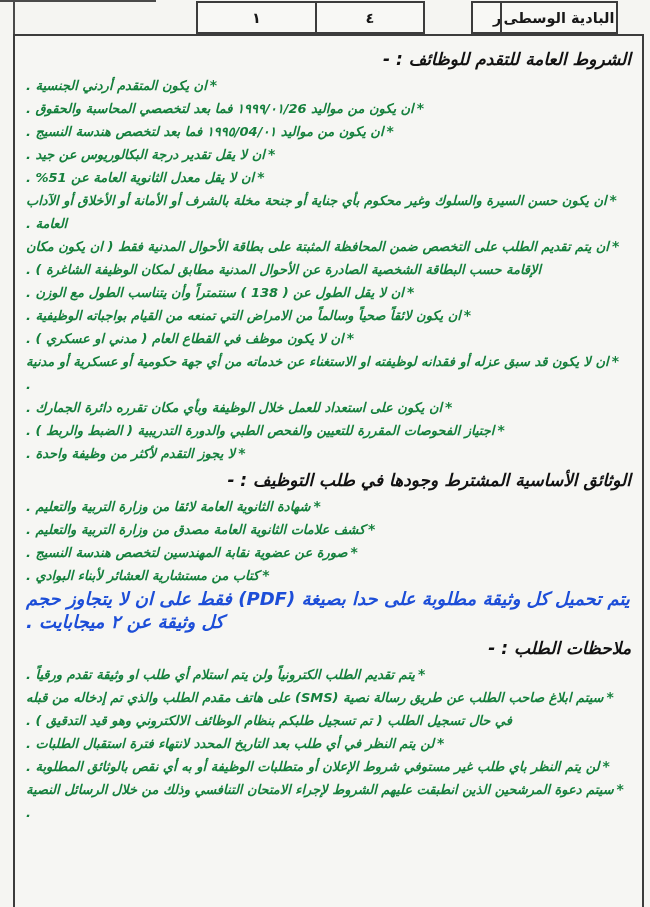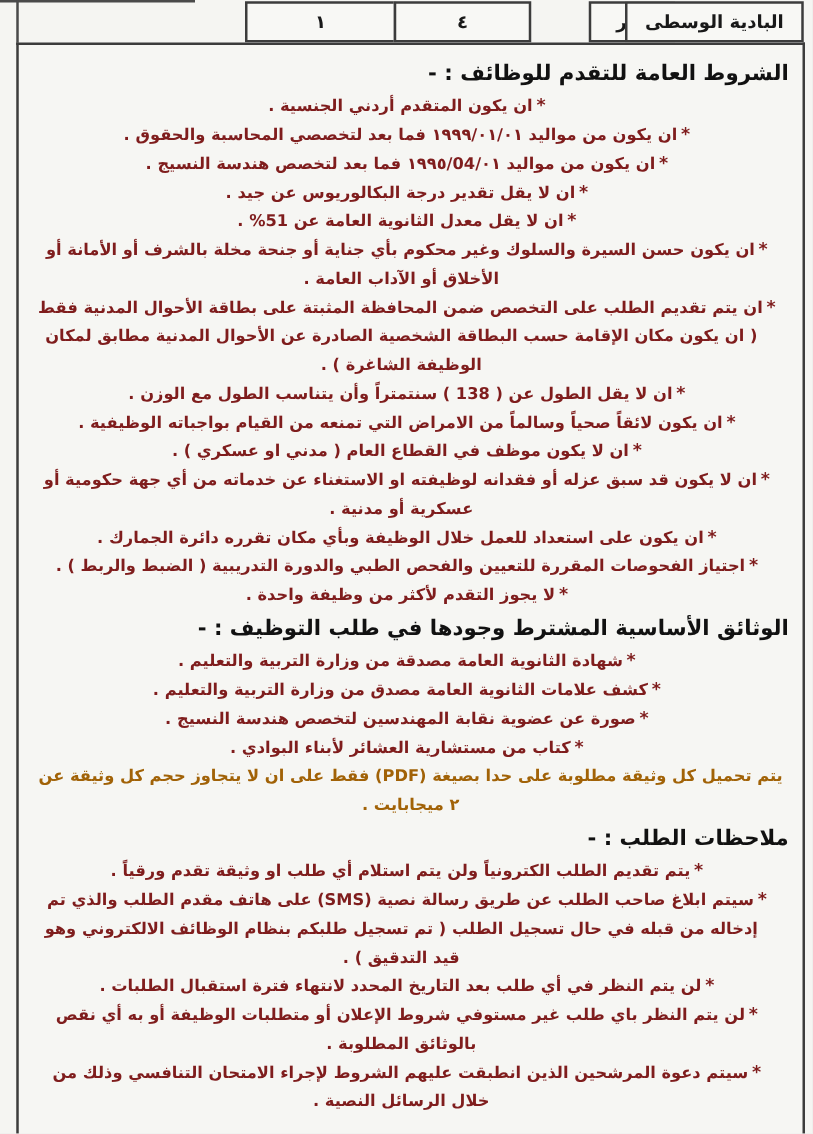--- a/index.html
+++ b/index.html
@@ -19,47 +19,48 @@
   .hcell {
     position:absolute; top:1px; height:33px;
     border:2px solid #3c3c3c;
     background:#f8f8f5;
     display:flex; align-items:center; justify-content:center;
     font-size:14.5px; direction:rtl;
   }
   .hcell.c1 { left:196px; width:121px; }
   .hcell.c2 { left:315px; width:110px; }
   .hcell.c3 { left:423px; width:69px;margin-left:48px;  }
-  .hcell.c4 { left:500px; width:143px; }
+  .hcell.c4 { left:500px; width:118px; }
   
   .main-box {
     position:absolute; left:13px; top:34px;
     width:631px; height:873px;
     border:2px solid #3c3c3c; border-bottom:none;
     background:#f6f6f3;
     padding:8px 11px 0 11px;
     direction:rtl;
+    font-style:italic;
   }
   .sec-title {
     direction:rtl; text-align:right;
     font-size:17px; line-height:25px;
     margin:3px 0 2px 0;
     color:#111;
   }
   .bullet {
-    direction:rtl; text-align:center;
+    direction:rtl; text-align:left;
     font-size:13px; line-height:23px;
     padding-right:15px; text-indent:-9px;
-    color:#7f1d1d;
+    color:#15803d;
   }
   .ast { font-size:14px; padding-left:3px; }
   .plain-line {
-    direction:rtl; text-align:center;
-    font-size:13px; line-height:23px;
-    color:#a16207;
+    direction:rtl; text-align:left;
+    font-size:18px; line-height:23px;
+    color:#1d4ed8;
   }
 </style>
 </head>
 <body>
 
 <div class="page">
 
   <div class="tl-hline"></div>
   <div class="tl-vline"></div>
 
@@ -74,37 +75,37 @@
   </div>
   <div class="hcell c4">
     <span>البادية الوسطى</span>
   </div>
 
   <div class="main-box">
 
     <div class="sec-title">الشروط العامة للتقدم للوظائف : -</div>
 
     <div class="bullet"><span class="ast">*</span><span>ان يكون المتقدم أردني الجنسية .</span></div>
-    <div class="bullet"><span class="ast">*</span><span>ان يكون من مواليد ١٩٩٩/٠١/٠١ فما بعد لتخصصي المحاسبة والحقوق .</span></div>
+    <div class="bullet"><span class="ast">*</span><span>ان يكون من مواليد ١٩٩٩/٠١/26 فما بعد لتخصصي المحاسبة والحقوق .</span></div>
     <div class="bullet"><span class="ast">*</span><span>ان يكون من مواليد ١٩٩٥/04/٠١ فما بعد لتخصص هندسة النسيج .</span></div>
     <div class="bullet"><span class="ast">*</span><span>ان لا يقل تقدير درجة البكالوريوس عن جيد .</span></div>
     <div class="bullet"><span class="ast">*</span><span>ان لا يقل معدل الثانوية العامة عن 51% .</span></div>
     <div class="bullet"><span class="ast">*</span><span>ان يكون حسن السيرة والسلوك وغير محكوم بأي جناية أو جنحة مخلة بالشرف أو الأمانة أو الأخلاق أو الآداب العامة .</span></div>
     <div class="bullet"><span class="ast">*</span><span>ان يتم تقديم الطلب على التخصص ضمن المحافظة المثبتة على بطاقة الأحوال المدنية فقط ( ان يكون مكان الإقامة حسب البطاقة الشخصية الصادرة عن الأحوال المدنية مطابق لمكان الوظيفة الشاغرة ) .</span></div>
     <div class="bullet"><span class="ast">*</span><span>ان لا يقل الطول عن ( 138 ) سنتمتراً وأن يتناسب الطول مع الوزن .</span></div>
     <div class="bullet"><span class="ast">*</span><span>ان يكون لائقاً صحياً وسالماً من الامراض التي تمنعه من القيام بواجباته الوظيفية .</span></div>
     <div class="bullet"><span class="ast">*</span><span>ان لا يكون موظف في القطاع العام ( مدني او عسكري ) .</span></div>
     <div class="bullet"><span class="ast">*</span><span>ان لا يكون قد سبق عزله أو فقدانه لوظيفته او الاستغناء عن خدماته من أي جهة حكومية أو عسكرية أو مدنية .</span></div>
     <div class="bullet"><span class="ast">*</span><span>ان يكون على استعداد للعمل خلال الوظيفة وبأي مكان تقرره دائرة الجمارك .</span></div>
     <div class="bullet"><span class="ast">*</span><span>اجتياز الفحوصات المقررة للتعيين والفحص الطبي والدورة التدريبية ( الضبط والربط ) .</span></div>
     <div class="bullet"><span class="ast">*</span><span>لا يجوز التقدم لأكثر من وظيفة واحدة .</span></div>
 
     <div class="sec-title">الوثائق الأساسية المشترط وجودها في طلب التوظيف : -</div>
 
-    <div class="bullet"><span class="ast">*</span><span>شهادة الثانوية العامة مصدقة من وزارة التربية والتعليم .</span></div>
+    <div class="bullet"><span class="ast">*</span><span>شهادة الثانوية العامة لائقا من وزارة التربية والتعليم .</span></div>
     <div class="bullet"><span class="ast">*</span><span>كشف علامات الثانوية العامة مصدق من وزارة التربية والتعليم .</span></div>
     <div class="bullet"><span class="ast">*</span><span>صورة عن عضوية نقابة المهندسين لتخصص هندسة النسيج .</span></div>
     <div class="bullet"><span class="ast">*</span><span>كتاب من مستشارية العشائر لأبناء البوادي .</span></div>
 
     <div class="plain-line">يتم تحميل كل وثيقة مطلوبة على حدا بصيغة (PDF) فقط على ان لا يتجاوز حجم كل وثيقة عن ٢ ميجابايت .</div>
 
     <div class="sec-title">ملاحظات الطلب : -</div>
 
     <div class="bullet"><span class="ast">*</span><span>يتم تقديم الطلب الكترونياً ولن يتم استلام أي طلب او وثيقة تقدم ورقياً .</span></div>
     <div class="bullet"><span class="ast">*</span><span>سيتم ابلاغ صاحب الطلب عن طريق رسالة نصية (SMS) على هاتف مقدم الطلب والذي تم إدخاله من قبله في حال تسجيل الطلب ( تم تسجيل طلبكم بنظام الوظائف الالكتروني وهو قيد التدقيق ) .</span></div>

